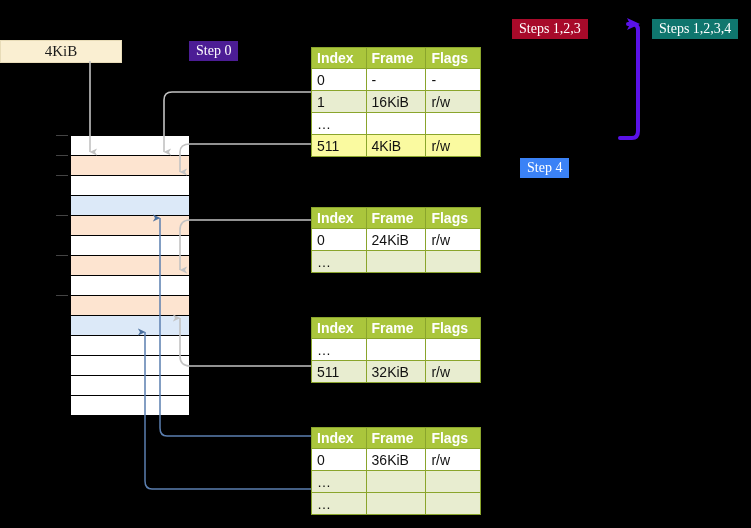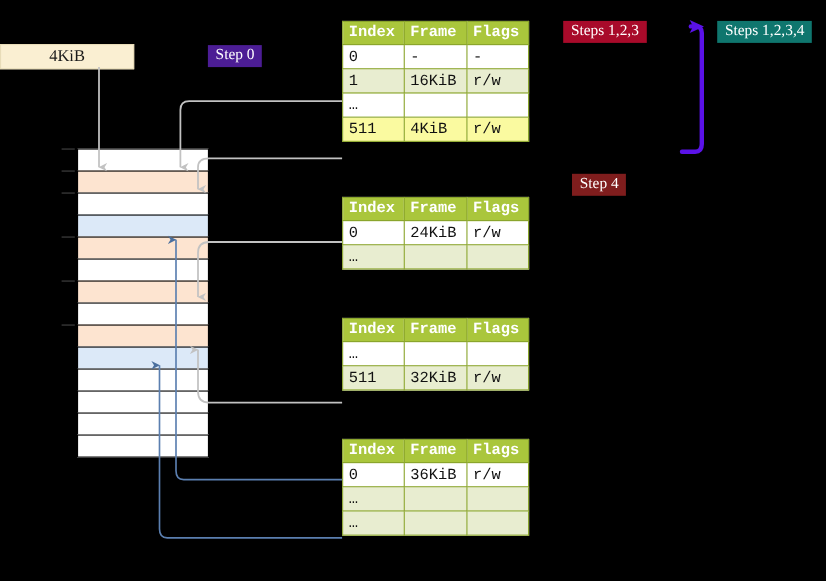--- a/index.html
+++ b/index.html
@@ -34,21 +34,22 @@
           border-right:1.5px solid #000;background:#ffffff;box-sizing:border-box;}
   .memrow.last{border-bottom:1.5px solid #000;}
   .m-peach{background:#fde4d0;}
   .m-blue{background:#dce9f8;}
   .tick{position:absolute;height:0;border-top:1.5px solid #444;width:12px;left:-14px;}
 
   
   table.pt{
     position:absolute;border-collapse:collapse;width:170px;
     background:#ffffff;font-size:14px;
-    font-family:Liberation Mono, monospace;
+    font-family:Liberation Sans, sans-serif;
+    margin-top:28px;
   }
   table.pt th{
     background:#aac63c;color:#ffffff;font-weight:bold;
     text-align:left;padding:2px 5px;border:1.5px solid #8aa52c;
     font-size:14px;
   }
   table.pt td{
     border:1.5px solid #8aa52c;padding:2px 5px;color:#111;height:17px;
   }
   table.pt tr.alt td{background:#e8edd0;}
@@ -66,21 +67,21 @@
 </head>
 <body>
 
 <div class="abs sizebox">
   <span>4KiB</span>
 </div>
 
 <div class="abs badge badge-red" id="badge-step0" style="background: #4c1d95;">Step 0</div>
 <div class="abs badge badge-red" id="badge-step123" style="background: rgb(168, 10, 42);">Steps 1,2,3</div>
 <div class="abs badge badge-blue" id="badge-step1234" style="background: #0f766e;">Steps 1,2,3,4</div>
-<div class="abs badge badge-red" id="badge-step4" style="background: #7f1d1d;">Step 4</div>
+<div class="abs badge badge-red" id="badge-step4" style="background: #3b82f6;">Step 4</div>
 
 <div class="abs" id="memcol">
     <div class="memrow" style="top: 0px;"></div>
     <div class="tick" style="top: 0px;"></div>
     <div class="memrow m-peach" style="top: 20px;"></div>
     <div class="tick" style="top: 20px;"></div>
     <div class="memrow" style="top: 40px;"></div>
     <div class="tick" style="top: 40px;"></div>
     <div class="memrow m-blue" style="top: 60px;"></div>
     <div class="memrow m-peach" style="top: 80px;"></div>

